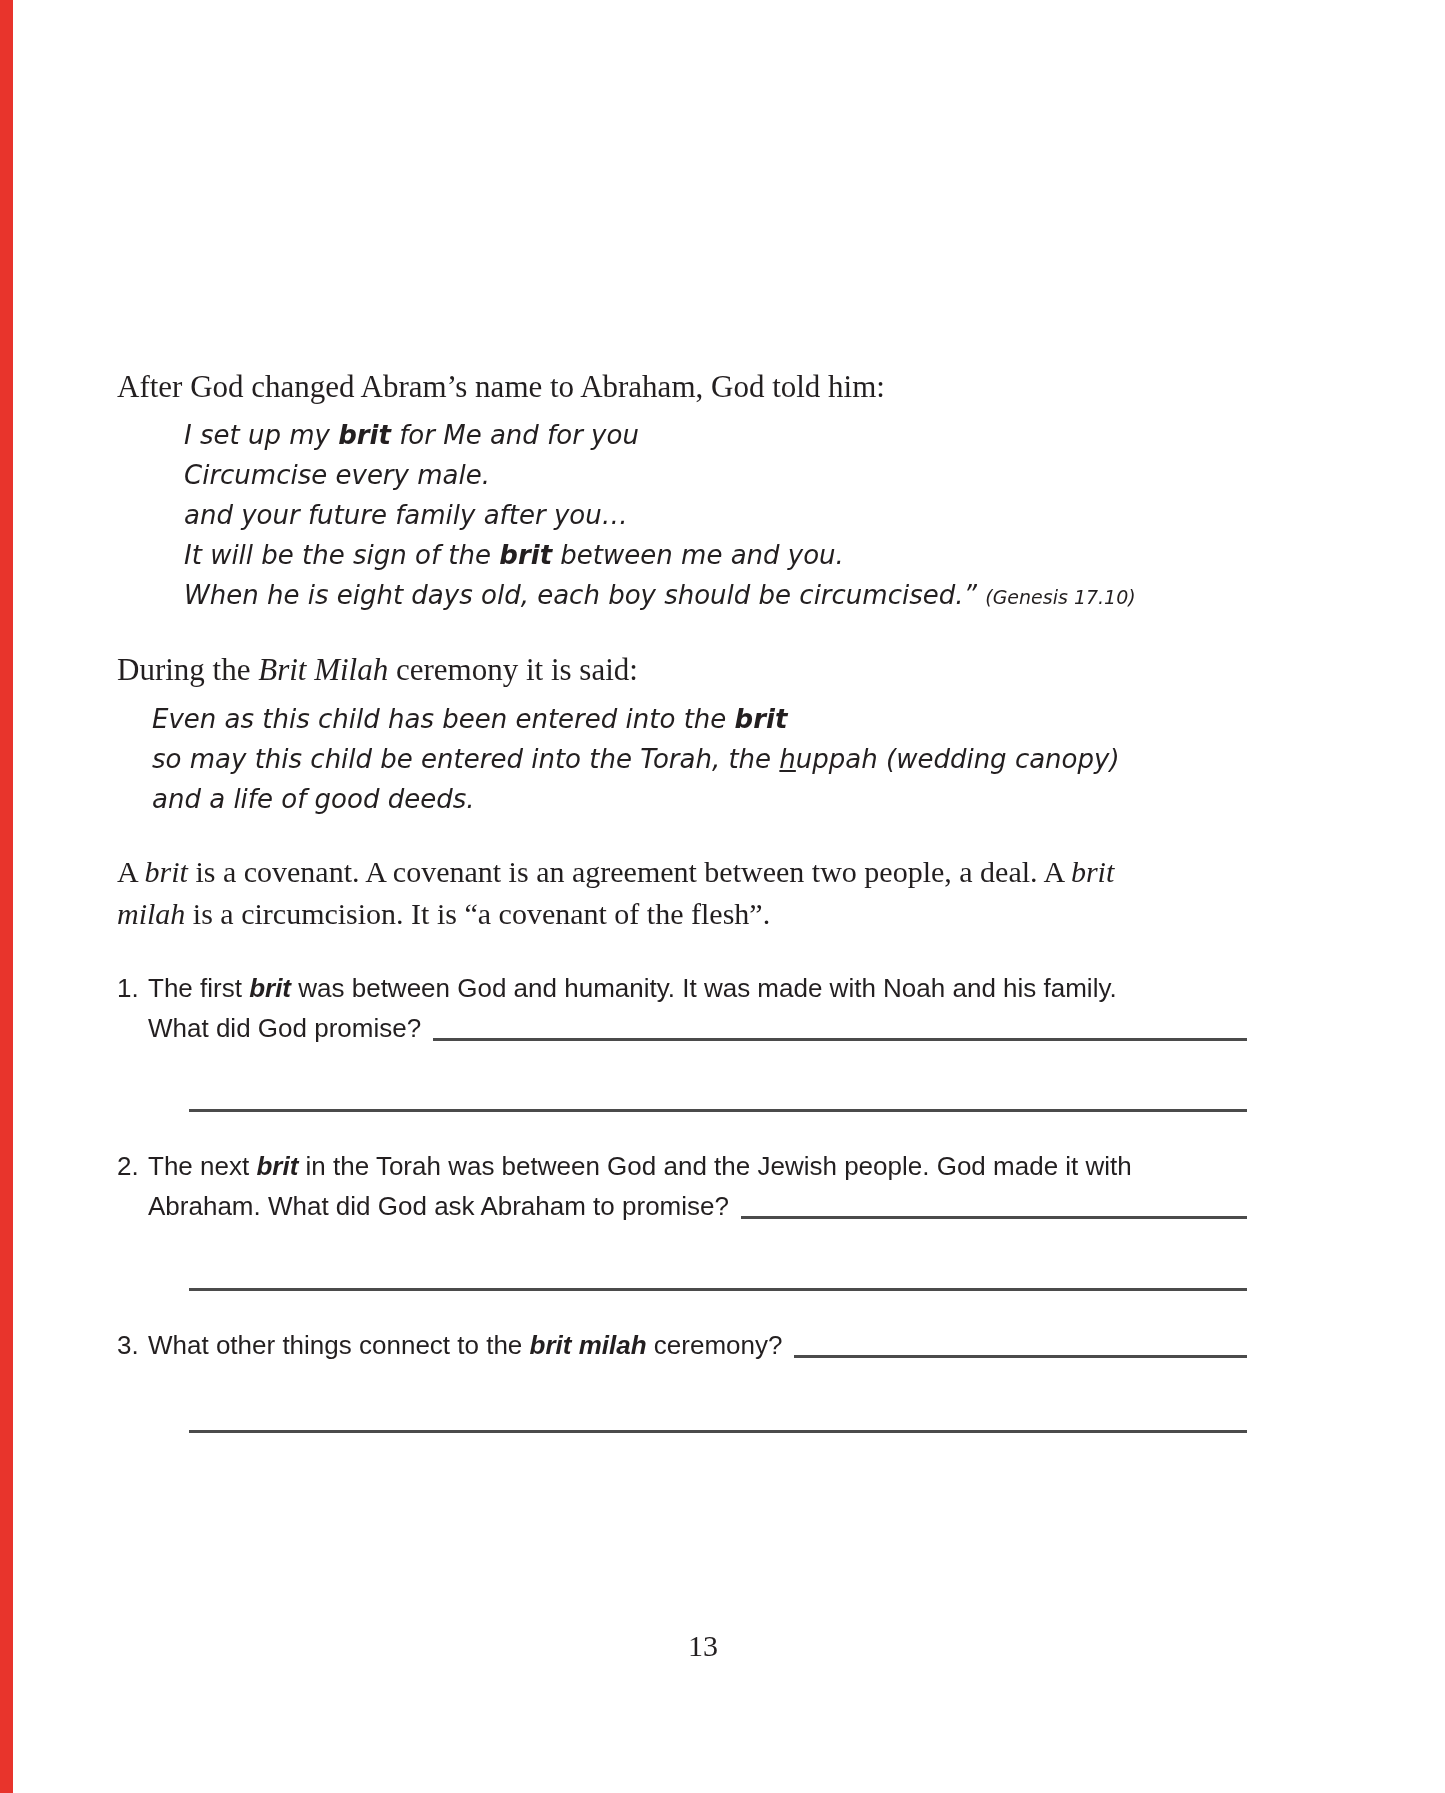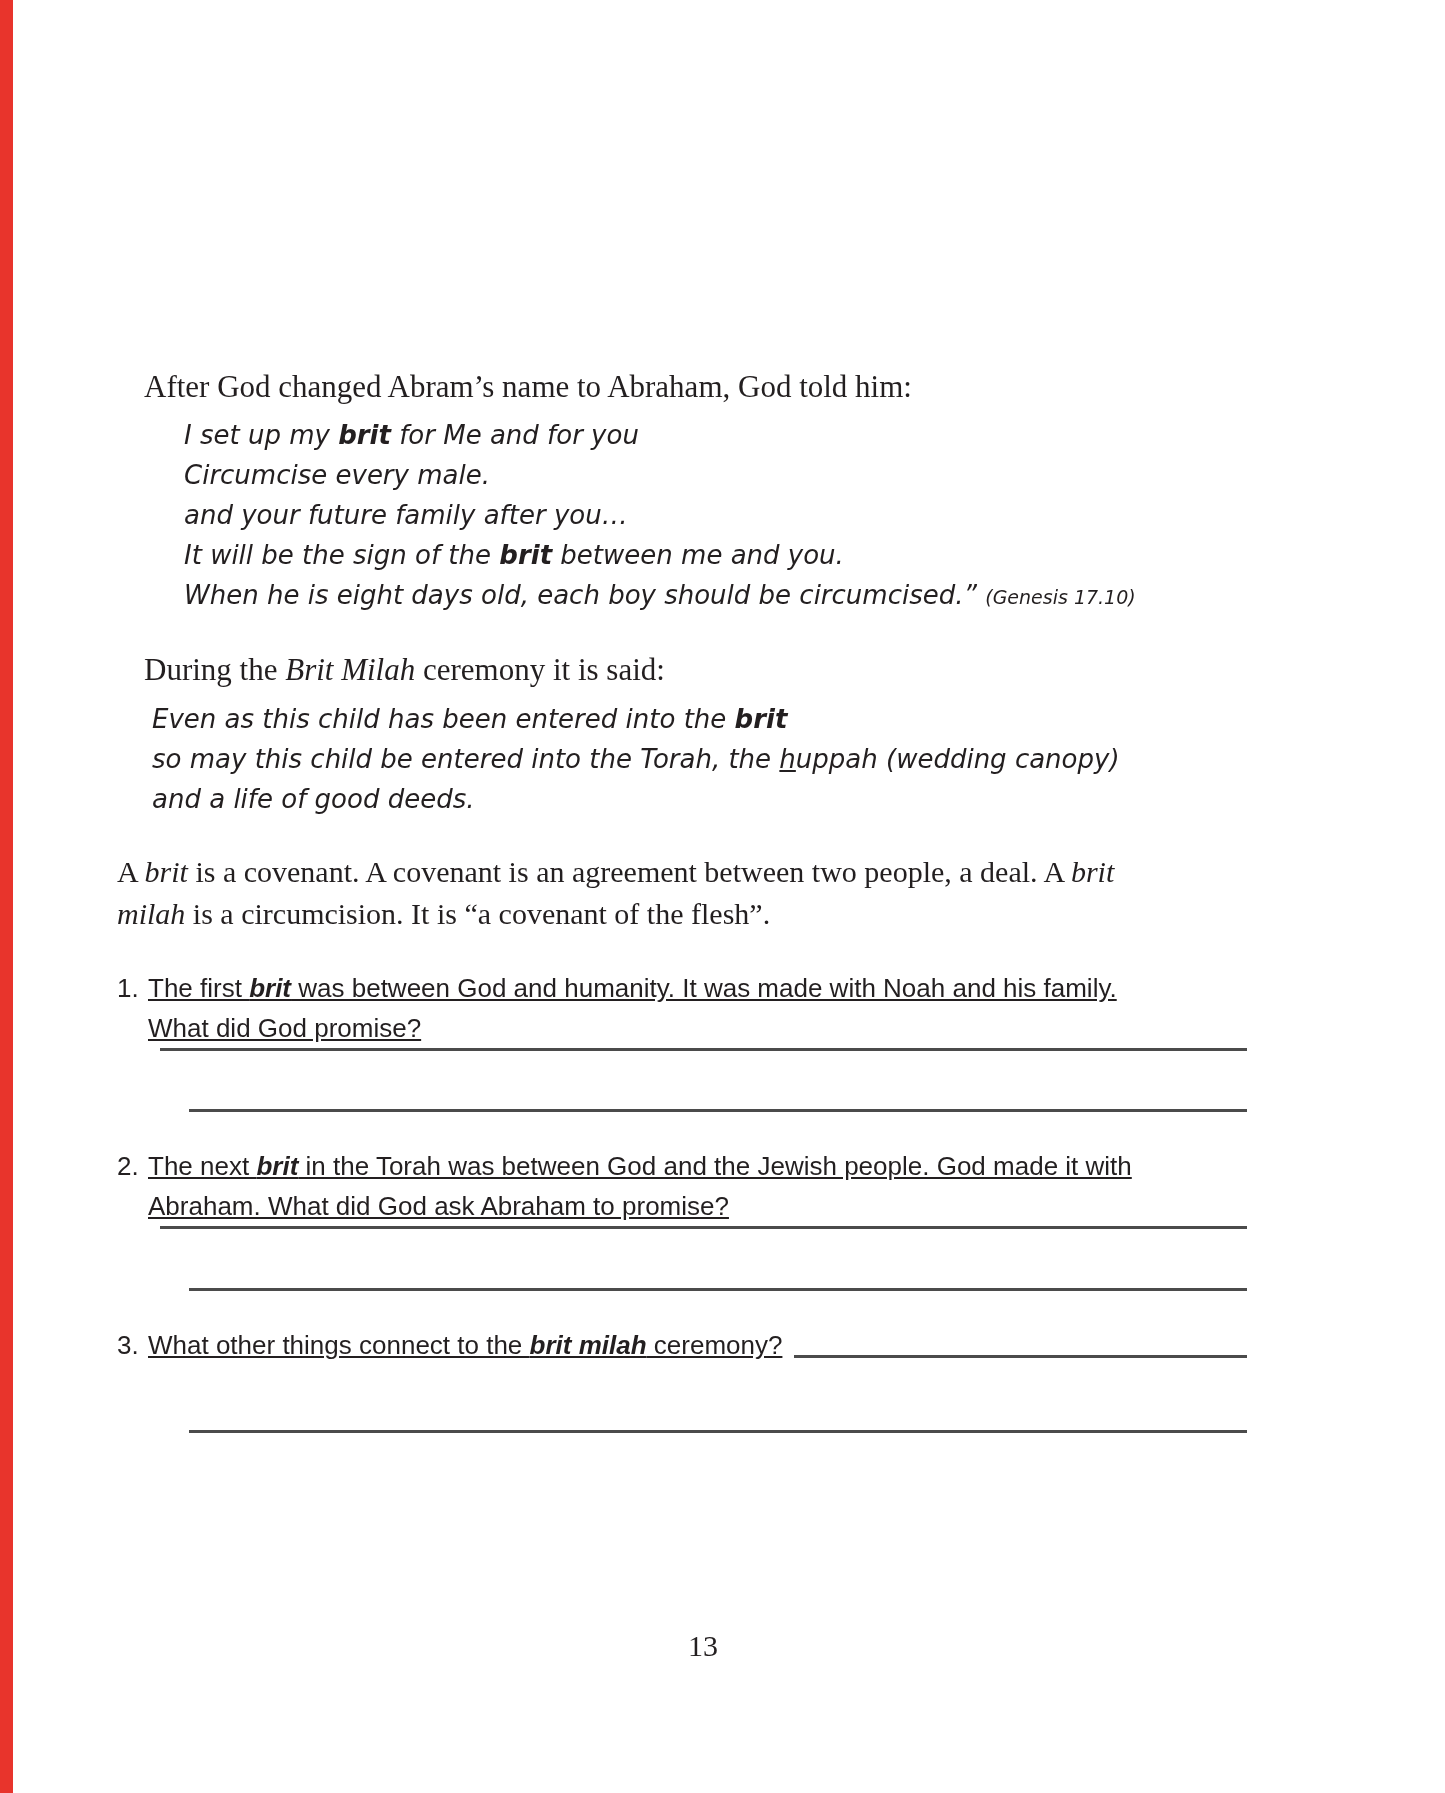--- a/index.html
+++ b/index.html
@@ -9,32 +9,32 @@
     height:1793px;
     background:#ffffff;
     color:#231f20;
     font-family:"Liberation Serif",serif;
     overflow:hidden;
   }
   .abs{position:absolute;}
   
   .edge-bar{position:absolute;left:0;top:0;width:13px;height:1793px;}
   
-  .h{font-size:31px;line-height:34px;white-space:nowrap;margin-left:27px;}
+  .h{font-size:31px;line-height:34px;white-space:nowrap;}
   .para{font-size:30px;line-height:42px;}
   .para-line{white-space:nowrap;}
   
   .quote{font-family:"DejaVu Sans",sans-serif;font-style:italic;font-size:26px;line-height:40px;}
   .quote-line{white-space:nowrap;}
   
   .q{font-family:"Liberation Sans",sans-serif;font-size:26px;line-height:40px;width:1130px;}
   .qrow{display:flex;}
   .qnum{flex:0 0 31px;width:31px;}
-  .qtext{white-space:nowrap;text-decoration:underline;}
-  .qline2{margin-left:31px;display:flex;flex-direction:column;}
+  .qtext{white-space:nowrap;}
+  .qline2{margin-left:31px;display:flex;}
   .fill{flex:1 1 auto;border-bottom:3px solid #4b4b4b;margin-left:12px;margin-bottom:7px;}
   
   .rule{position:absolute;border-top:3px solid #4b4b4b;height:0;}
   
   .b{font-weight:bold;}
   .i{font-style:italic;}
   .bi{font-weight:bold;font-style:italic;}
   .u{text-decoration:underline;}
   .cite{font-size:19px;}
   .pageno{font-size:30px;line-height:30px;text-align:center;}

